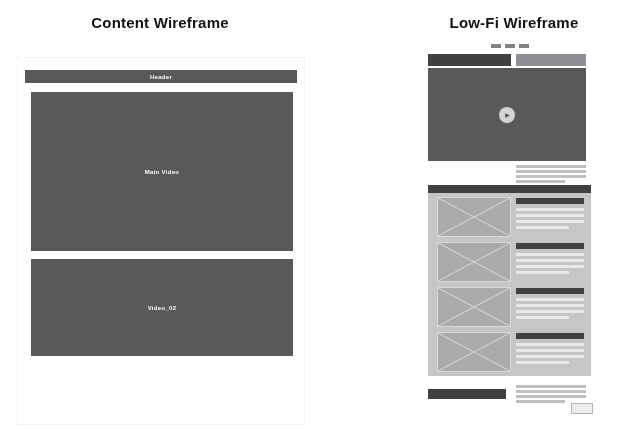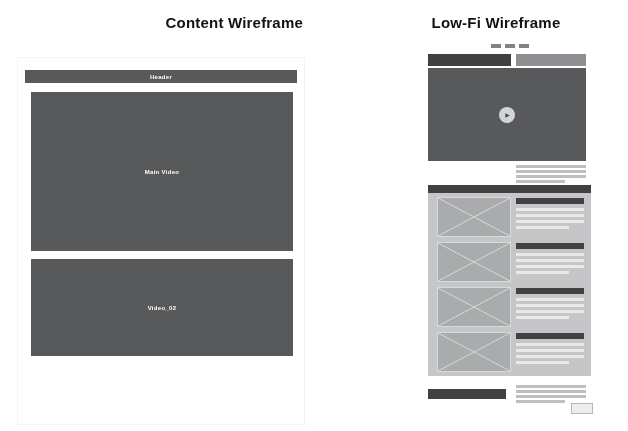--- a/index.html
+++ b/index.html
@@ -44,37 +44,37 @@
   .item-title-bar{height:6px;background:#414042;margin-bottom:4px;}
   .item-line{height:3px;background:#e9e9ea;margin-bottom:3px;}
   .item-line.short{width:78%;}
   #footer-bar{left:428px;top:389px;width:78px;height:10px;background:#414042;}
   #footer-lines{left:516px;top:385px;width:70px;}
   #footer-box{left:571px;top:403px;width:20px;height:9px;background:#ededee;border:1px solid #b4b6b8;}
 </style>
 </head>
 <body>
 
-<div class="panel-title abs" style="left:17px;top:14px;width:286px;text-align:right;">Content Wireframe</div>
+<div class="panel-title abs" style="left:17px;top:14px;width:286px;">Content Wireframe</div>
 
 <div class="abs" id="left-page"></div>
 
 <div class="abs gray-box" id="header-bar">
   <span class="tiny-label">Header</span>
 </div>
 
 <div class="abs gray-box" id="main-video">
   <span class="tiny-label">Main Video</span>
 </div>
 
 <div class="abs gray-box" id="video-02">
   <span class="tiny-label">Video_02</span>
 </div>
 
-<div class="panel-title abs" style="left:398px;top:14px;width:196px;">Low-Fi Wireframe</div>
+<div class="panel-title abs" style="left:416px;top:14px;width:196px;">Low-Fi Wireframe</div>
 
 <div class="abs" id="nav-dashes">
   <span class="dash"></span>
   <span class="dash"></span>
   <span class="dash"></span>
 </div>
 
 <div class="abs" id="hdr-left"></div>
 <div class="abs" id="hdr-right"></div>
 

